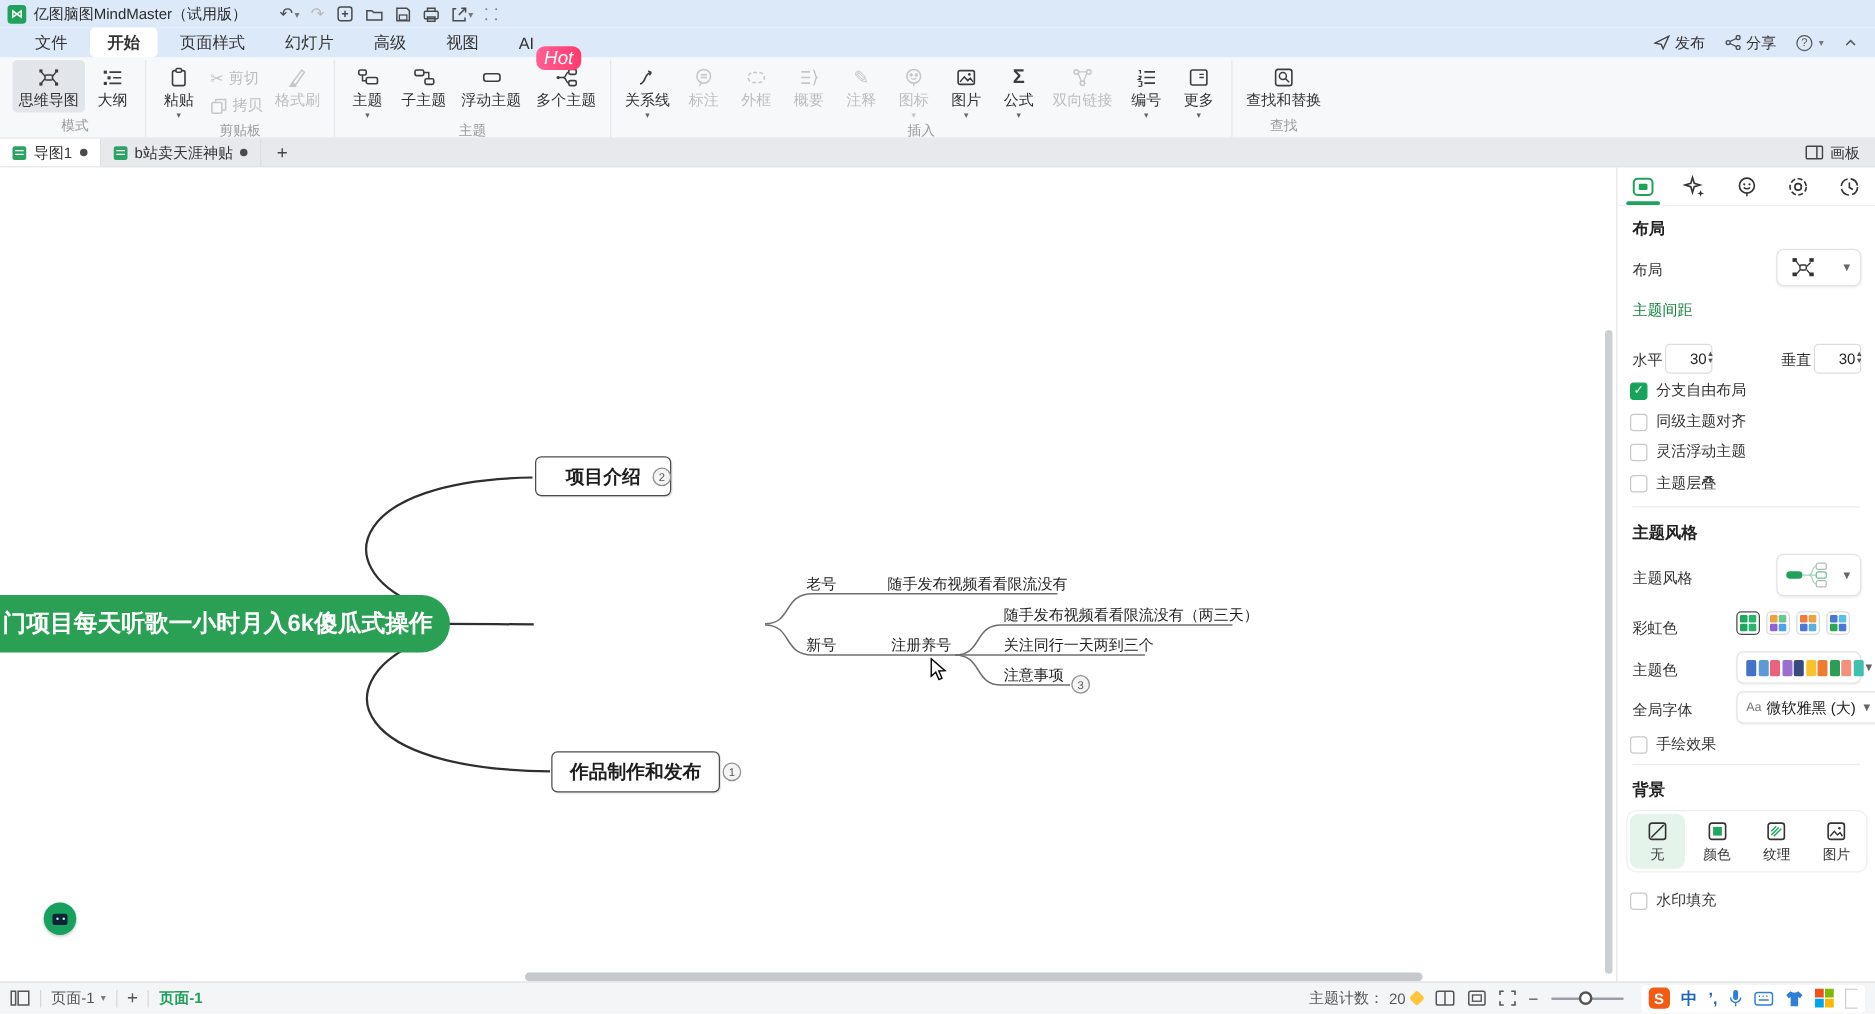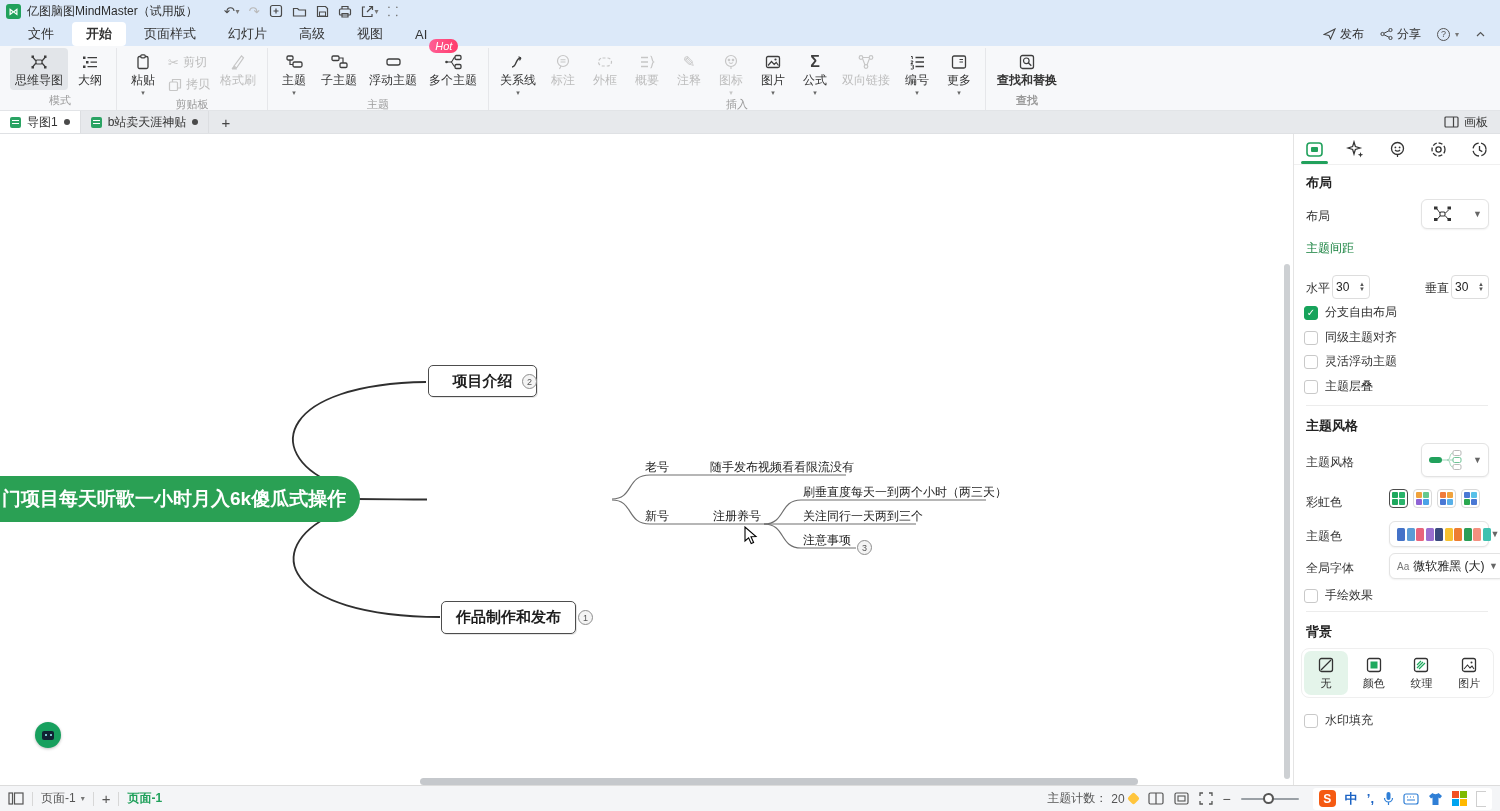--- a/index.html
+++ b/index.html
@@ -25,32 +25,32 @@
     font-size:10px; font-weight:bold; display:flex; align-items:center; justify-content:center; }
   .winbtns { display:flex; align-items:center; gap:14px; margin-left:10px; color:#444; }
   .winbtn { font-size:12px; line-height:1; cursor:default; }
   .maxbox { width:9px; height:9px; border:1px solid #444; display:inline-block; }
 
   
   .menubar { height:24px; background:#dce9f9; display:flex; align-items:center; padding:0 14px; gap:4px; flex:0 0 auto;text-align:right; }
   .mtab { padding:3px 14px; font-size:13px; color:#333; border-radius:4px; white-space:nowrap; }
   .mtab.active { background:#fff; font-weight:bold; }
   .ai-tab { display:flex; align-items:center; gap:2px; }
-  .hot-pill { background:linear-gradient(90deg,#ff5f96,#ff3b6b); color:#fff; font-size:11px; font-style:italic;
+  .hot-pill { background:linear-gradient(90deg,#ff5f96,#ff3b6b); color:#fff; font-size:15px; font-style:italic;
     padding:1px 6px; border-radius:7px; position:relative; top:-4px;margin-top:32px; }
   .menubar-right { margin-left:auto; display:flex; align-items:center; gap:16px; color:#333; font-size:12px; }
   .mr-item { display:flex; align-items:center; gap:4px; }
   .help-circle { width:13px; height:13px; border:1px solid #555; border-radius:50%; font-size:9px;
     display:flex; align-items:center; justify-content:center; color:#555; }
 
   
   .ribbon { height:65px; background:#f7f8fa; border-bottom:1px solid #e2e4e7; display:flex; align-items:stretch;
     padding:2px 4px 0 4px; flex:0 0 auto; }
   .rgroup { display:flex; flex-direction:column; align-items:center; padding:0 6px; border-right:1px solid #e6e7ea; }
-  .rgroup:last-child { border-right:none;font-weight:bold; }
+  .rgroup:last-child { border-right:none; }
   .rbtns { display:flex; align-items:flex-start; gap:2px; flex:1; }
   .rglabel { font-size:11px; color:#9a9a9a; padding:1px 0 2px; }
   .rbtn { display:flex; flex-direction:column; align-items:center; justify-content:flex-start; gap:1px;
     padding:4px 5px 1px; border-radius:4px; min-width:40px; color:#333; }
   .rbtn.sel { background:#e2e5e9; }
   .rbtn .ric { height:19px; display:flex; align-items:center; justify-content:center; font-size:15px; color:#3e3e3e; }
   .rbtn .rlabel { font-size:12px; white-space:nowrap; }
   .rbtn .rcaret { font-size:7px; color:#666; line-height:5px; }
   .rbtn.disabled { color:#bdbdbd; }
   .rbtn.disabled .ric { color:#c6c6c6; }
@@ -94,21 +94,21 @@
   .rightpanel { width:207px; background:#fff; border-left:1px solid #e4e4e4; position:relative; flex:0 0 auto; }
   .ptabs { display:flex; height:31px; border-bottom:1px solid #f0f0f0; }
   .ptab { flex:1; display:flex; align-items:center; justify-content:center; position:relative; }
   .ptab.sel:after { content:""; position:absolute; left:7px; right:7px; bottom:0; height:3px; background:#21a15c; border-radius:2px; }
   .psec { font-size:13px; font-weight:bold; color:#222; position:absolute; left:12px; }
   .plabel { font-size:12px; color:#333; position:absolute; }
   .pdrop { position:absolute; background:#fff; border:1px solid #e3e3e3; border-radius:6px;
     box-shadow:0 1px 2px rgba(0,0,0,.06); display:flex; align-items:center; }
   .chev { font-size:9px; color:#666; margin-left:auto; margin-right:6px; }
   .spin { position:absolute; width:38px; height:24px; border:1px solid #ddd; border-radius:4px; background:#fff;
-    display:flex; align-items:center; padding-left:3px; font-size:12px; color:#222; }
+    display:flex; align-items:center; padding-left:19px; font-size:12px; color:#222; }
   .spin .arrows { margin-left:auto; margin-right:4px; display:flex; flex-direction:column; font-size:6px; color:#555; line-height:5px; }
   .cbrow { position:absolute; display:flex; align-items:center; gap:7px; font-size:12px; color:#333; }
   .cbox { width:14px; height:14px; border:1px solid #c9c9c9; border-radius:3px; background:#fff;
     display:flex; align-items:center; justify-content:center; font-size:10px; color:#fff; }
   .cbox.on { background:#17a35b; border-color:#17a35b; }
   .pdivider { position:absolute; left:12px; right:12px; height:1px; background:#ececec; }
   .swatches { position:absolute; display:flex; gap:5px; }
   .swatch { width:19px; height:19px; border-radius:4px; border:1px solid #d9d9d9; padding:2px;
     display:grid; grid-template-columns:1fr 1fr; grid-template-rows:1fr 1fr; gap:1px; background:#fff; }
   .swatch.sel { border:1.6px solid #4b4b4b; }
@@ -506,21 +506,21 @@
       <div class="mm-badge" style="left:522px;top:240px">2</div>
 
 
       <div class="mm-box" style="left:441px;top:467px;width:135px;height:33px">作品制作和发布</div>
       <div class="mm-badge" style="left:578px;top:476px">1</div>
 
       <div class="mm-sub" style="left:645px;top:325px">老号</div>
       <div class="mm-sub" style="left:710px;top:325px">随手发布视频看看限流没有</div>
       <div class="mm-sub" style="left:645px;top:374px">新号</div>
       <div class="mm-sub" style="left:713px;top:374px">注册养号</div>
-      <div class="mm-sub" style="left:803px;top:350px">刷垂直度每天一到两个小时（两三天）</div>
+      <div class="mm-sub" style="left:803px;top:350px">随手发布视频看看限流没有（两三天）</div>
       <div class="mm-sub" style="left:803px;top:374px">关注同行一天两到三个</div>
       <div class="mm-sub" style="left:803px;top:398px">注意事项</div>
       <div class="mm-badge" style="left:857px;top:406px">3</div>
 
       <div class="ai-float">
           <span class="bot"></span>
         </div>
 
       <svg class="cursor" width="17" height="20" viewBox="0 0 17 20">
         <path d="M1 1 L1 15 L4.6 11.8 L7.2 17.6 L9.6 16.5 L7 10.8 L12 10.5 Z" fill="#fff" stroke="#000" stroke-width="1.1"></path>

